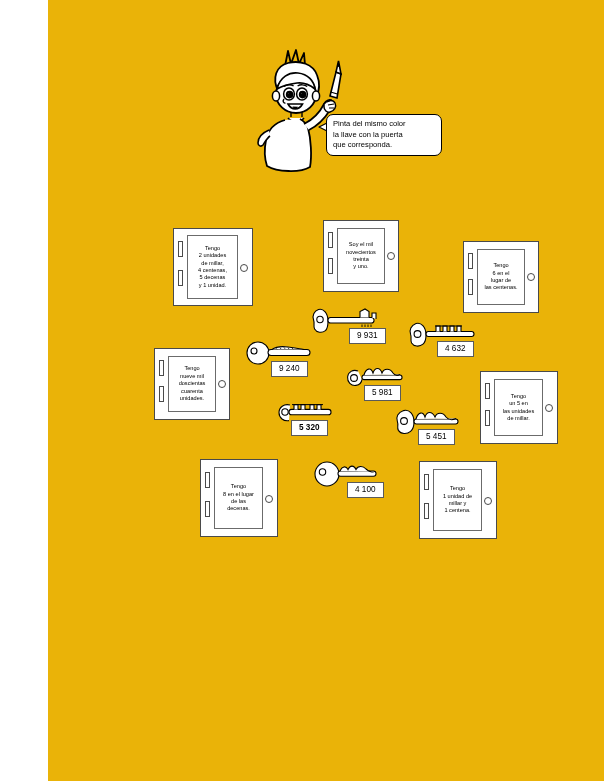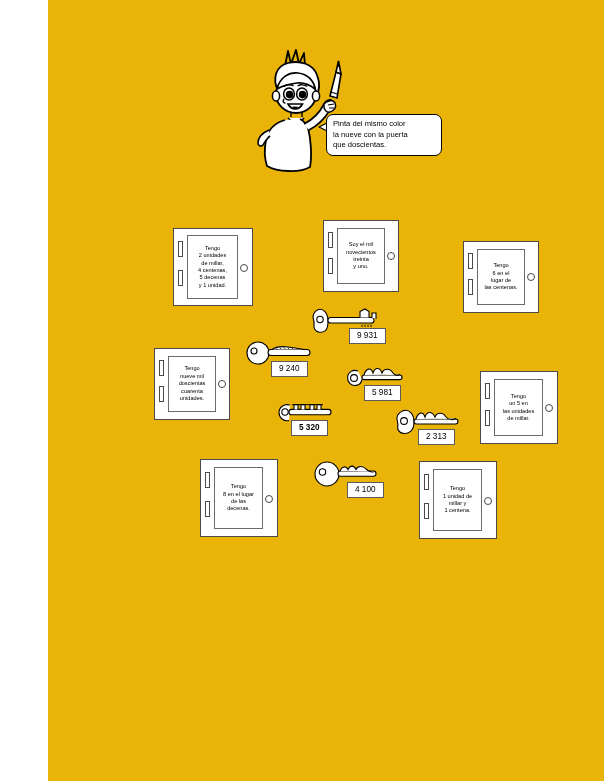--- a/index.html
+++ b/index.html
@@ -185,22 +185,22 @@
       <path d="M86.6 48 L93.4 50" stroke-width="1.2"></path>
     </svg>
 
     <svg id="bubble-tail" width="12" height="14" viewBox="0 0 12 14">
       <path d="M11 2 L1 7 L11 12" fill="#fff" stroke="#000" stroke-width="1.2" stroke-linejoin="round"></path>
       <path d="M11 2 L11 12" stroke="#fff" stroke-width="2.4"></path>
     </svg>
 
     <div id="speech-bubble">
       <div class="line justify">Pinta del mismo color</div>
-      <div class="line justify">la nueve con la puerta</div>
-      <div class="line">que doscientas.</div>
+      <div class="line justify">la llave con la puerta</div>
+      <div class="line">que corresponda.</div>
     </div>
   </div>
 
   <div class="door" style="left:125px; top:228px; width:80px; height:78px;">
     <div class="door-frame"></div>
     <div class="hinge" style="left:5px; top:13px; height:16px;"></div>
     <div class="hinge" style="left:5px; top:42px; height:16px;"></div>
     <div class="door-panel" style="left:14px; top:7px; width:51px; height:64px;">
       <div class="door-text">Tengo
 2 unidades
@@ -296,20 +296,30 @@
       <path d="M18 15 C18 7 13 2 8.5 3.6 C4 5.2 2 9.5 3.6 14 C5 18 3 20 4.6 23 C6.6 26.6 12 27.4 15.4 24.6 C17.6 22.8 18 19 18 15 Z" fill="#fff"></path>
       <circle cx="10" cy="13.5" r="3.2" fill="#fff"></circle>
       <rect x="18" y="11.5" width="46" height="5.5" rx="2.6" fill="#fff"></rect>
       <path d="M50 11.5 L50 5.5 L55 3 L59 5.5 L59 11.5" fill="#fff"></path>
       <path d="M62 11.5 L62 7 L66 7 L66 13" fill="#fff"></path>
       <path d="M52 18.5 L52 21 M55 18.5 L55 21 M58 18.5 L58 21 M61 18.5 L61 21" stroke-width="0.9"></path>
     </svg>
     <div class="key-label" style="left:39px; top:22px;">9 931</div>
   </div>
 
+  <div class="key-group" style="left:358px; top:320px; width:85px; height:46px;">
+    <svg class="key-svg" width="85" height="30" viewBox="0 0 85 30" fill="none" stroke="#000" stroke-width="1.1">
+      <path d="M20 15 C20 7 15 2 10 3.6 C5 5.4 3 10 4.6 14.4 C6 18 4 20 5.6 23 C7.8 26.6 13.4 27.2 17 24.2 C19.4 22.2 20 18.8 20 15 Z" fill="#fff"></path>
+      <circle cx="11.5" cy="14" r="3.4" fill="#fff"></circle>
+      <rect x="20" y="11.5" width="48" height="5" rx="2.4" fill="#fff"></rect>
+      <path d="M30 11.5 L30 6 L34 6 L34 11.5 M37 11.5 L37 6 L41 6 L41 11.5 M44 11.5 L44 6 L48 6 L48 11.5 M51 11.5 L51 6 L55 6 L55 11.5" fill="#fff"></path>
+      <path d="M29 6 L56 6" stroke-width="1"></path>
+    </svg>
+    <div class="key-label" style="left:31px; top:21px;">4 632</div>
+  </div>
 
   <div class="key-group" style="left:198px; top:338px; width:85px; height:46px;">
     <svg class="key-svg" width="85" height="30" viewBox="0 0 85 30" fill="none" stroke="#000" stroke-width="1.1">
       <circle cx="12" cy="15" r="11" fill="#fff"></circle>
       <circle cx="8" cy="13" r="3" fill="#fff"></circle>
       <rect x="22" y="11.5" width="42" height="6" rx="3" fill="#fff"></rect>
       <path d="M26 11.5 C30 8.5 36 8.2 42 9 C48 9.8 54 10.6 58 11.5" fill="#fff"></path>
       <path d="M30 10.2 L31 11.4 M34 9.6 L35 11 M38 9.4 L39 10.8 M42 9.6 L43 11 M46 10 L47 11.2" stroke-width="0.8"></path>
     </svg>
     <div class="key-label" style="left:25px; top:23px;">9 240</div>
@@ -336,21 +346,21 @@
     <div class="key-label" style="left:15px; top:22px;font-weight:bold;">5 320</div>
   </div>
 
   <div class="key-group" style="left:344px; top:406px; width:90px; height:46px;">
     <svg class="key-svg" width="90" height="32" viewBox="0 0 90 32" fill="none" stroke="#000" stroke-width="1.1">
       <path d="M22 16 C22 8 17 3 11.6 4.6 C6 6.4 3.6 11 5.4 15.6 C6.8 19.4 4.6 21.4 6.4 24.4 C8.8 28.2 14.8 28.6 18.6 25.4 C21.2 23.2 22 20 22 16 Z" fill="#fff"></path>
       <circle cx="12" cy="15" r="3.4" fill="#fff"></circle>
       <rect x="22" y="13" width="44" height="5" rx="2.4" fill="#fff"></rect>
       <path d="M24 13 C26 6 31 5 33 11 C35 5 40 5 43 11 C45 6 51 6 54 11 C57 14.6 61 14 64 12.6" fill="#fff"></path>
     </svg>
-    <div class="key-label" style="left:26px; top:23px;">2 313</div>
+    <div class="key-label" style="left:26px; top:23px;">5 451</div>
   </div>
 
   <div class="key-group" style="left:265px; top:458px; width:85px; height:46px;">
     <svg class="key-svg" width="85" height="32" viewBox="0 0 85 32" fill="none" stroke="#000" stroke-width="1.1">
       <circle cx="14" cy="16" r="12" fill="#fff"></circle>
       <circle cx="9.5" cy="14" r="3.2" fill="#fff"></circle>
       <rect x="25" y="13" width="38" height="5.2" rx="2.5" fill="#fff"></rect>
       <path d="M27 13 C29 8 33 7.6 35 11.6 C37 7 41 7 43 11.4 C45 7.6 50 7.6 53 11 C56 14 60 14.6 62 13.4" fill="#fff"></path>
     </svg>
     <div class="key-label" style="left:34px; top:24px;">4 100</div>

